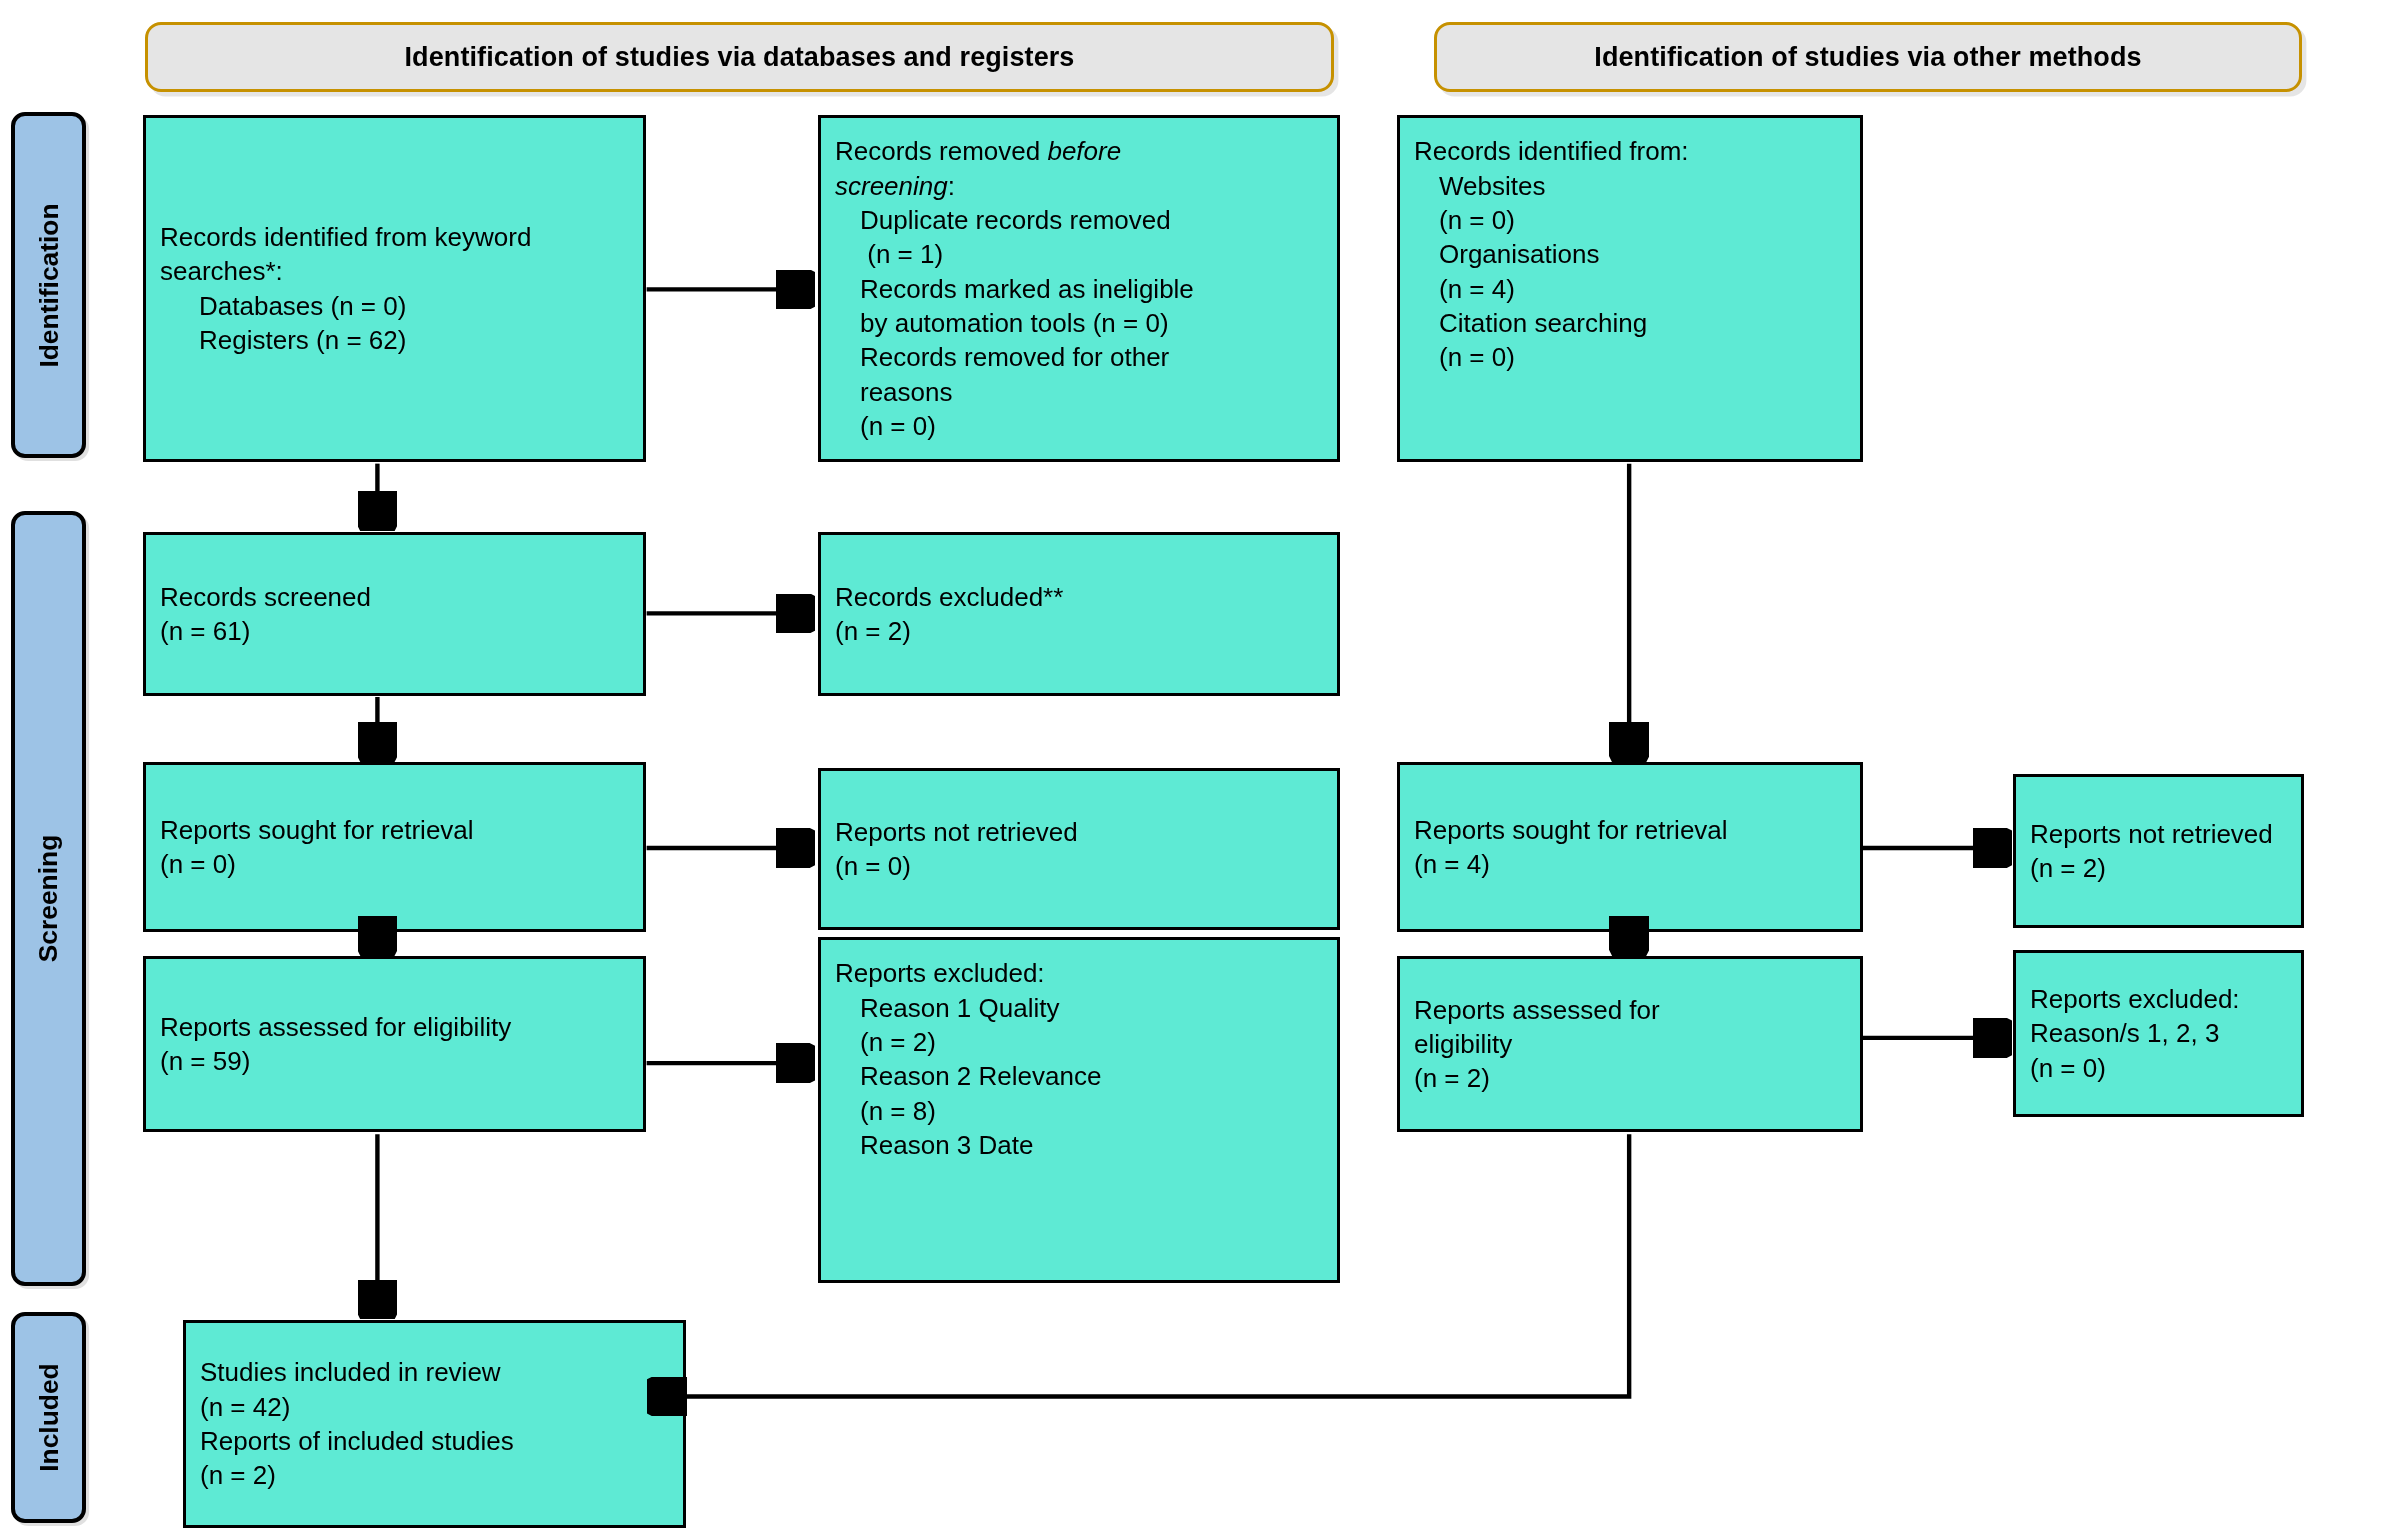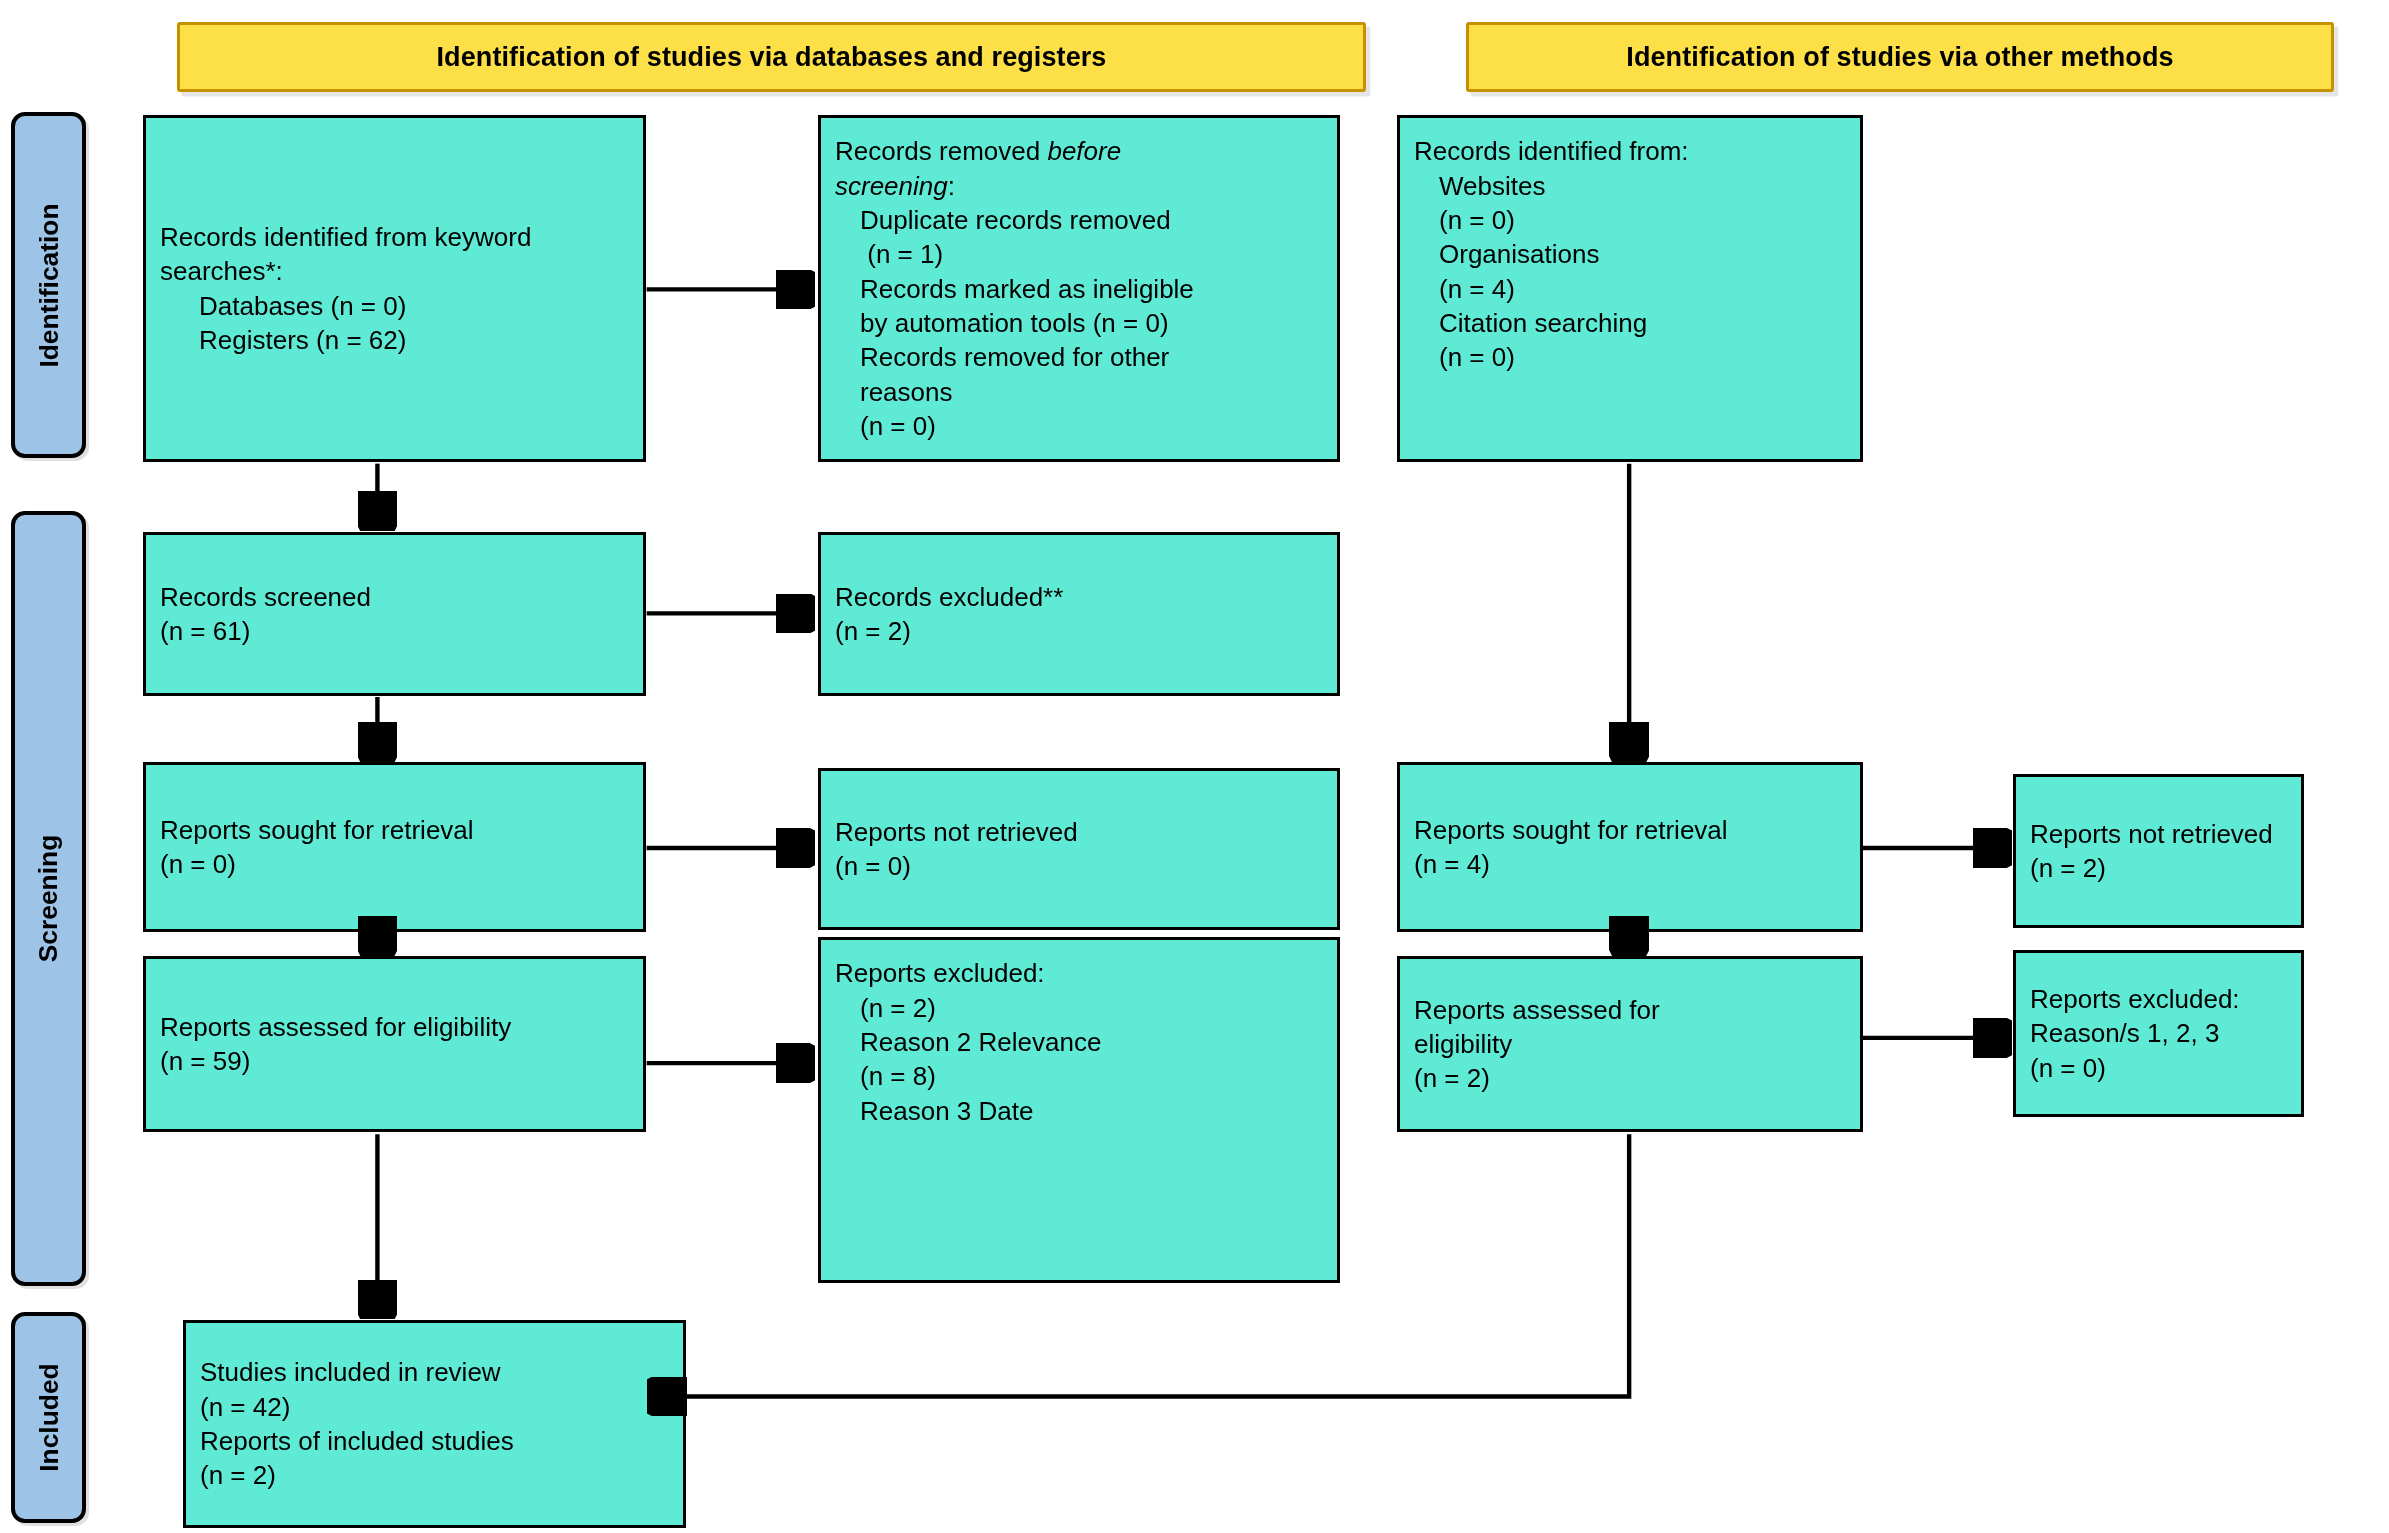--- a/index.html
+++ b/index.html
@@ -14,33 +14,32 @@
     position: relative;
     width: 2389px;
     height: 1533px;
     background: #ffffff;
     overflow: hidden;
   }
 
   
   .hdr {
     position: absolute;
-    background: #fde047;
+    background: #e5e5e5;
     border: 3.1px solid #C69100;
-    border-radius: 3px;
+    border-radius: 16px;
     display: flex;
     align-items: center;
     justify-content: center;
     color: #000000;
     font-weight: bold;
     font-size: 27px;
     letter-spacing: 0.1px;
     text-align: center;
     box-shadow: 4.4px 4.4px 0 rgba(0,0,0,0.10);
-    margin-left: 32px;
   }
 
   
   .rail {
     position: absolute;
     background: #9DC3E6;
     border: 4.4px solid #000000;
     border-radius: 14px;
     display: flex;
     align-items: center;
@@ -155,20 +154,21 @@
     <p>(n = 0)</p>
   </div>
 
   <div class="box" style="left:143px; top:956px; width:503px; height:176px;">
     <p>Reports assessed for eligibility</p>
     <p>(n = 59)</p>
   </div>
 
   <div class="box topalign" style="left:818px; top:937px; width:522px; height:346px;">
     <p>Reports excluded:</p>
+    <p class="ind2">Reason 1 Quality</p>
     <p class="ind2">(n = 2)</p>
     <p class="ind2">Reason 2 Relevance</p>
     <p class="ind2">(n = 8)</p>
     <p class="ind2">Reason 3 Date</p>
   </div>
 
   <div class="box" style="left:143px; top:1320px; width:503px; height:208px;margin-left:40px;">
     <p>Studies included in review</p>
     <p>(n = 42)</p>
     <p>Reports of included studies</p>

